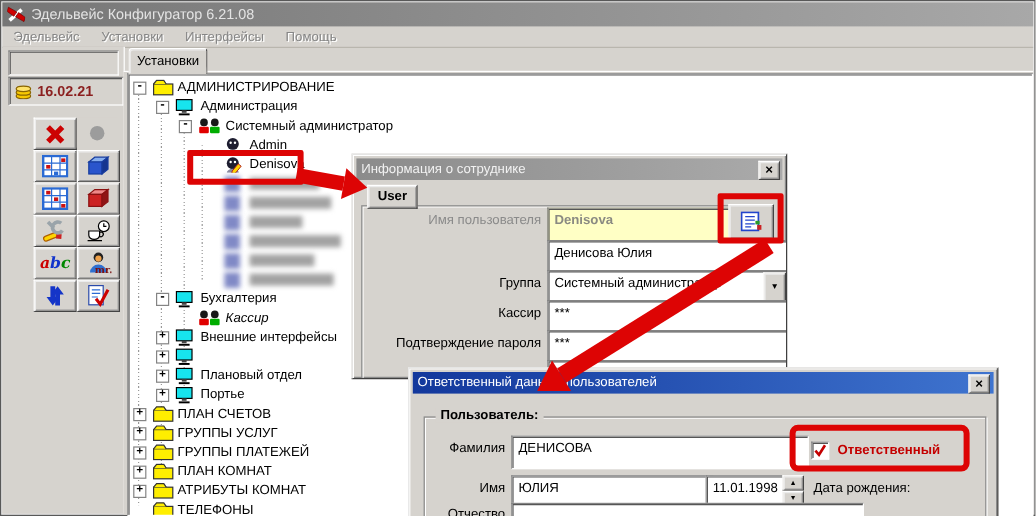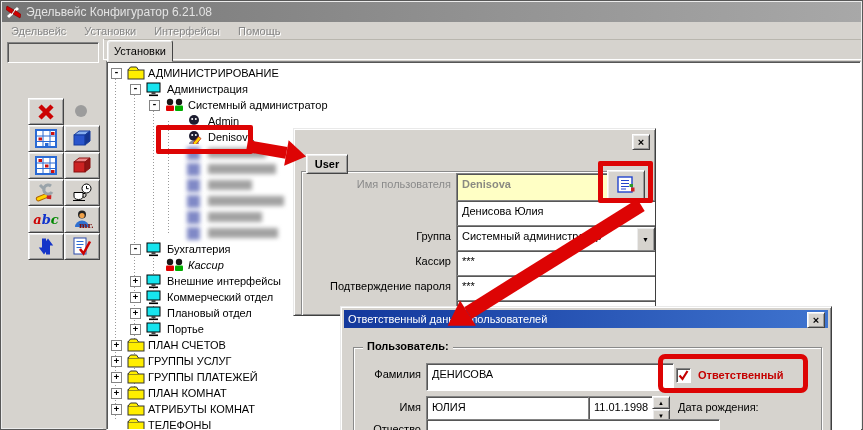--- a/index.html
+++ b/index.html
@@ -80,20 +80,30 @@
 
   <div class="menubar">
     <span class="menu-item">Эдельвейс</span>
     <span class="menu-item">Установки</span>
     <span class="menu-item">Интерфейсы</span>
     <span class="menu-item">Помощь</span>
   </div>
 
   <div style="position:absolute;left:2px;top:39px;width:101px;bottom:2px;background:#d6d3ce;border-right:1px solid #fff;">
     <div class="sunken" style="position:absolute;left:5px;top:3px;width:90px;height:19px;background:#d6d3ce;"></div>
+    <div class="datebox sunken" style="top:25px;">
+      <span style="display:flex">
+        <svg width="15" height="13" viewBox="0 0 15 13">
+            <ellipse cx="7.5" cy="10" rx="6" ry="2.3" fill="#f7c800" stroke="#8a6500"></ellipse>
+            <ellipse cx="7.5" cy="7" rx="6" ry="2.3" fill="#f7c800" stroke="#8a6500"></ellipse>
+            <ellipse cx="7.5" cy="4" rx="6" ry="2.3" fill="#ffe36a" stroke="#8a6500"></ellipse>
+          </svg>
+      </span>
+      <span class="date-text">16.02.21</span>
+    </div>
 
     <div class="tbtn raised" style="left:26px;top:59px;">
       <span style="display:flex">
           <svg width="20" height="18">
             <path d="M4 3 L16 15 M16 3 L4 15" stroke="#cc0202" stroke-width="4.5"></path>
           </svg>
         </span>
     </div>
     <div class="tbtn" style="left:62px;top:59px;">
       <span style="display:flex">
@@ -306,21 +316,20 @@
           </svg></span>
       <span class="lbl" style="left:60px;">Внешние интерфейсы</span>
     </div>
     <div class="trow" style="top:227px;left:0;right:0;">
       <span class="expander" style="left:23px;">+</span>
       <span class="ticon" style="left:39px;"><svg width="16" height="15">
             <rect x="1" y="1" width="13" height="9" fill="#17e4ee" stroke="#000"></rect>
             <rect x="5.5" y="10" width="4" height="2" fill="#444"></rect>
             <rect x="3" y="12.5" width="9" height="1.6" fill="#000"></rect>
           </svg></span>
-      <span class="lbl" style="left:60px;">Коммерческий отдел</span>
     </div>
     <div class="trow" style="top:243px;left:0;right:0;">
       <span class="expander" style="left:23px;">+</span>
       <span class="ticon" style="left:39px;"><svg width="16" height="15">
             <rect x="1" y="1" width="13" height="9" fill="#17e4ee" stroke="#000"></rect>
             <rect x="5.5" y="10" width="4" height="2" fill="#444"></rect>
             <rect x="3" y="12.5" width="9" height="1.6" fill="#000"></rect>
           </svg></span>
       <span class="lbl" style="left:60px;">Плановый отдел</span>
     </div>
@@ -376,20 +385,23 @@
     <div class="trow" style="top:355px;left:0;right:0;">
       <span class="ticon" style="left:20px;"><svg width="18" height="14">
             <rect x="1" y="4" width="16" height="9" fill="#ffee00" stroke="#333"></rect>
             <path d="M1 4 l2.5 -3 h6 l2 3" fill="#ffee00" stroke="#333"></path>
           </svg></span>
       <span class="lbl" style="left:41px;">ТЕЛЕФОНЫ</span>
     </div>
   </div>
 
   <div class="dlg" style="left:293px;top:128px;width:361px;height:186px;z-index:10;">
+    <div class="dtitle inactive">
+      <span>Информация о сотруднике</span>
+    </div>
     <div class="xbtn raised" style="top:5px;right:5px;">×</div>
 
     <div class="groupbox" style="left:7px;top:42px;width:340px;height:150px;"></div>
     <div class="raised" style="position:absolute;left:12px;top:25px;width:40px;height:18px;background:#d6d3ce;display:flex;align-items:center;justify-content:center;">
       <span class="bold">User</span>
     </div>
 
     <div class="flabel" style="left:5px;top:49px;width:152px;color:#8a8a8a;">Имя пользователя</div>
     <div class="input" style="left:162px;top:44px;width:143px;height:24px;background:#ffffc5;">
       <span class="bold" style="color:#8a8a82;">Denisova</span>

